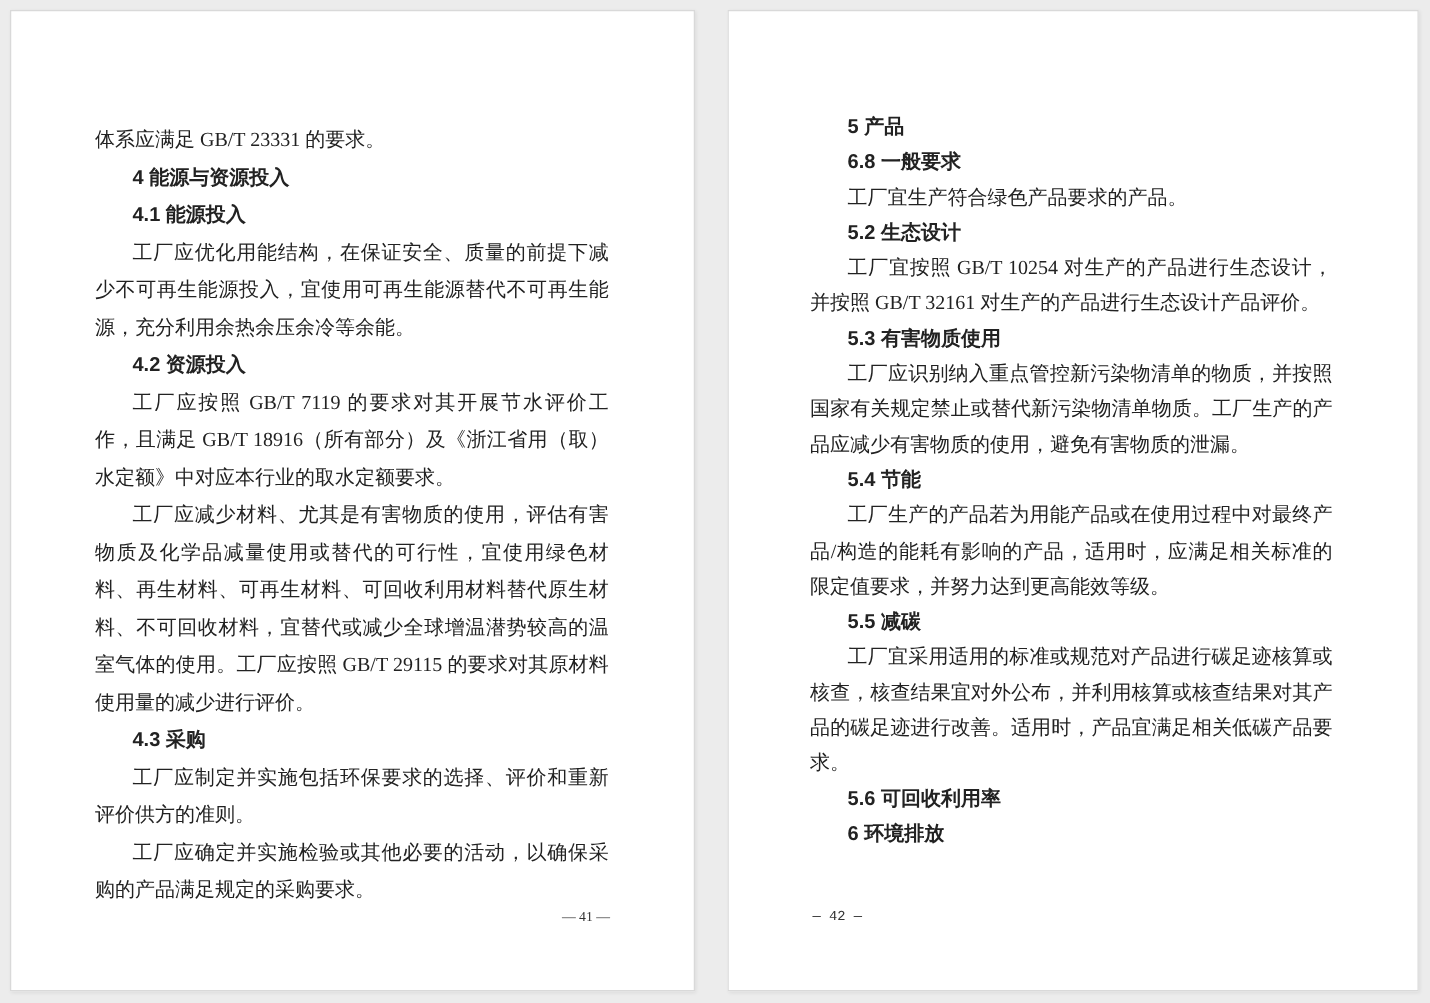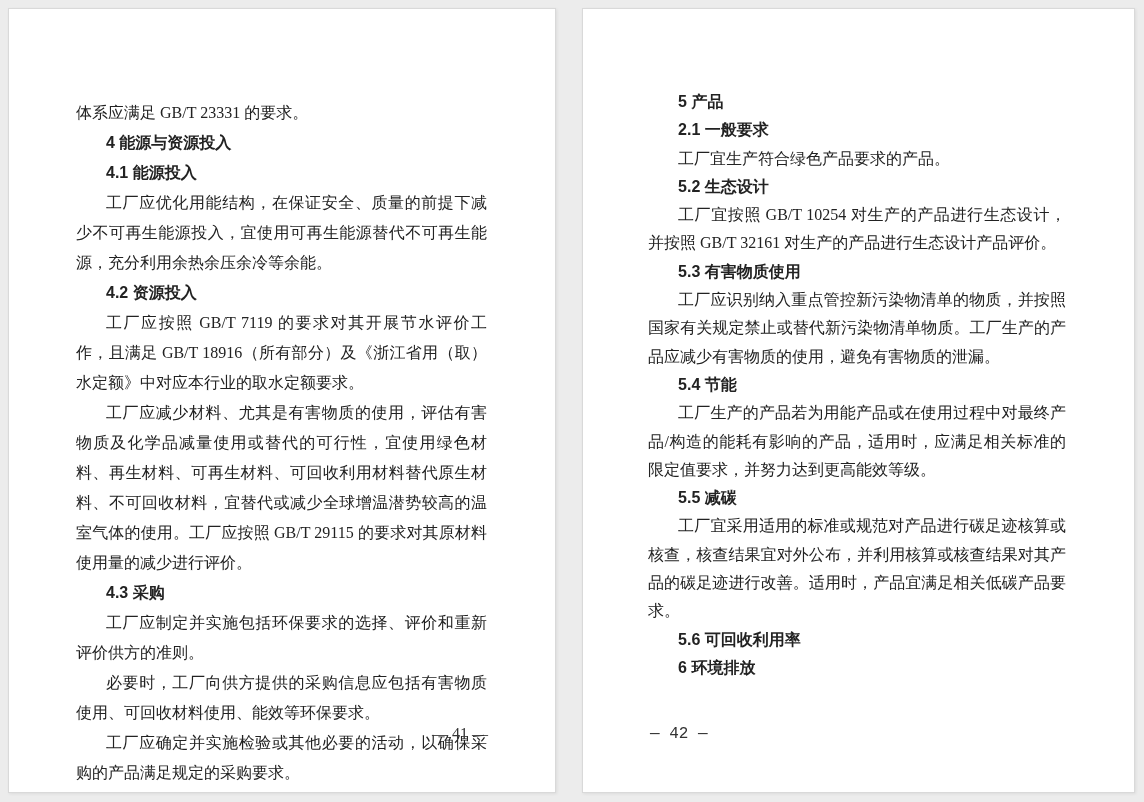--- a/index.html
+++ b/index.html
@@ -52,21 +52,21 @@
     font-family: "Liberation Sans", sans-serif;
     font-weight: 700;
     color: #111111;
     text-indent: 30px;
     text-align: left;
   }
   .page-number {
     position: absolute;
     top: 716px;
     font-family: "Liberation Serif", serif;
-    font-size: 16px;
+    font-size: 11px;
     line-height: 18px;
     color: #333333;
     white-space: nowrap;
   }
   .pn-right { right: 67px; }
   .pn-left  { left: 67px; font-family: Liberation Mono, monospace; }
 </style>
 </head>
 <body>
 
@@ -75,28 +75,27 @@
   <div class="page page-left">
     <p class="body-par noindent">体系应满足 GB/T 23331 的要求。</p>
     <p class="h1">4 能源与资源投入</p>
     <p class="h2">4.1 能源投入</p>
     <p class="body-par">工厂应优化用能结构，在保证安全、质量的前提下减少不可再生能源投入，宜使用可再生能源替代不可再生能源，充分利用余热余压余冷等余能。</p>
     <p class="h2">4.2 资源投入</p>
     <p class="body-par">工厂应按照 GB/T 7119 的要求对其开展节水评价工作，且满足 GB/T 18916（所有部分）及《浙江省用（取）水定额》中对应本行业的取水定额要求。</p>
     <p class="body-par">工厂应减少材料、尤其是有害物质的使用，评估有害物质及化学品减量使用或替代的可行性，宜使用绿色材料、再生材料、可再生材料、可回收利用材料替代原生材料、不可回收材料，宜替代或减少全球增温潜势较高的温室气体的使用。工厂应按照 GB/T 29115 的要求对其原材料使用量的减少进行评价。</p>
     <p class="h2">4.3 采购</p>
     <p class="body-par">工厂应制定并实施包括环保要求的选择、评价和重新评价供方的准则。</p>
-    <p class="body-par">必要时，工厂向供方提供的采购信息应包括有害物质使用、可回收材料使用、能效等环保要求。</p>
     <p class="body-par">工厂应确定并实施检验或其他必要的活动，以确保采购的产品满足规定的采购要求。</p>
     <div class="page-number pn-right">— 41 —</div>
   </div>
 
   <div class="page page-right">
     <p class="h1">5 产品</p>
-    <p class="h2">2.1 一般要求</p>
+    <p class="h2">6.8 一般要求</p>
     <p class="body-par">工厂宜生产符合绿色产品要求的产品。</p>
     <p class="h2">5.2 生态设计</p>
     <p class="body-par">工厂宜按照 GB/T 10254 对生产的产品进行生态设计，并按照 GB/T 32161 对生产的产品进行生态设计产品评价。</p>
     <p class="h2">5.3 有害物质使用</p>
     <p class="body-par">工厂应识别纳入重点管控新污染物清单的物质，并按照国家有关规定禁止或替代新污染物清单物质。工厂生产的产品应减少有害物质的使用，避免有害物质的泄漏。</p>
     <p class="h2">5.4 节能</p>
     <p class="body-par">工厂生产的产品若为用能产品或在使用过程中对最终产品/构造的能耗有影响的产品，适用时，应满足相关标准的限定值要求，并努力达到更高能效等级。</p>
     <p class="h2">5.5 减碳</p>
     <p class="body-par">工厂宜采用适用的标准或规范对产品进行碳足迹核算或核查，核查结果宜对外公布，并利用核算或核查结果对其产品的碳足迹进行改善。适用时，产品宜满足相关低碳产品要求。</p>
     <p class="h2">5.6 可回收利用率</p>

